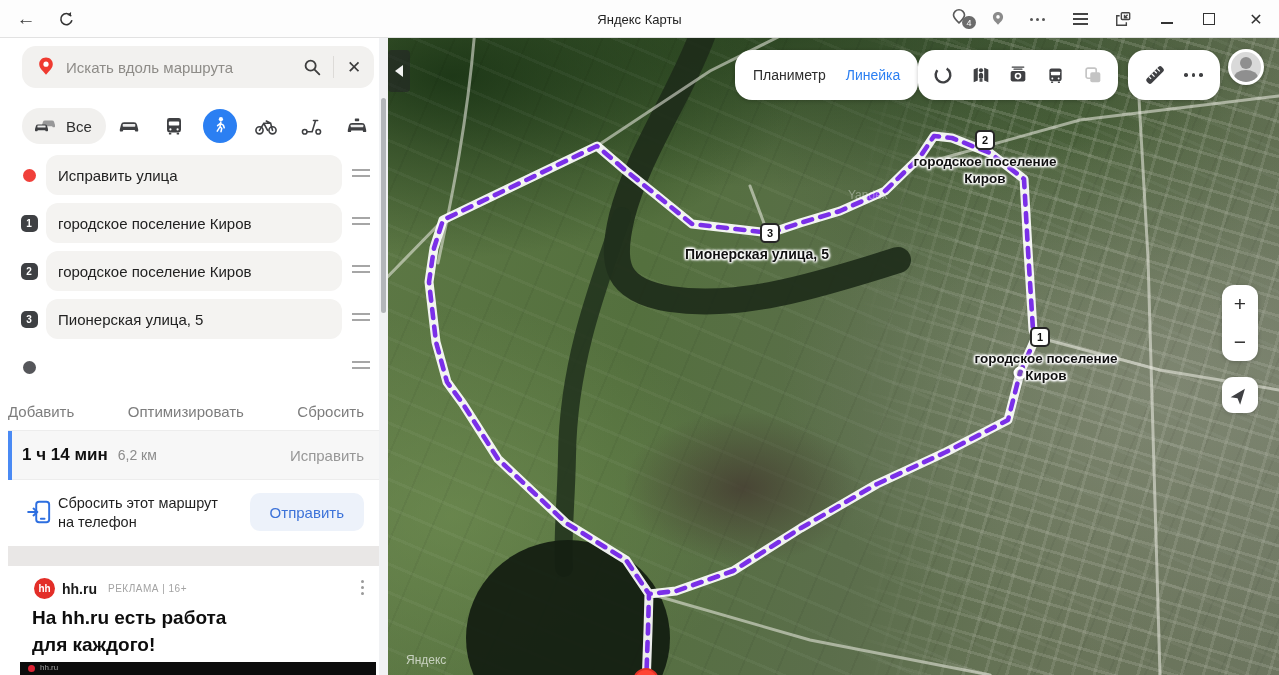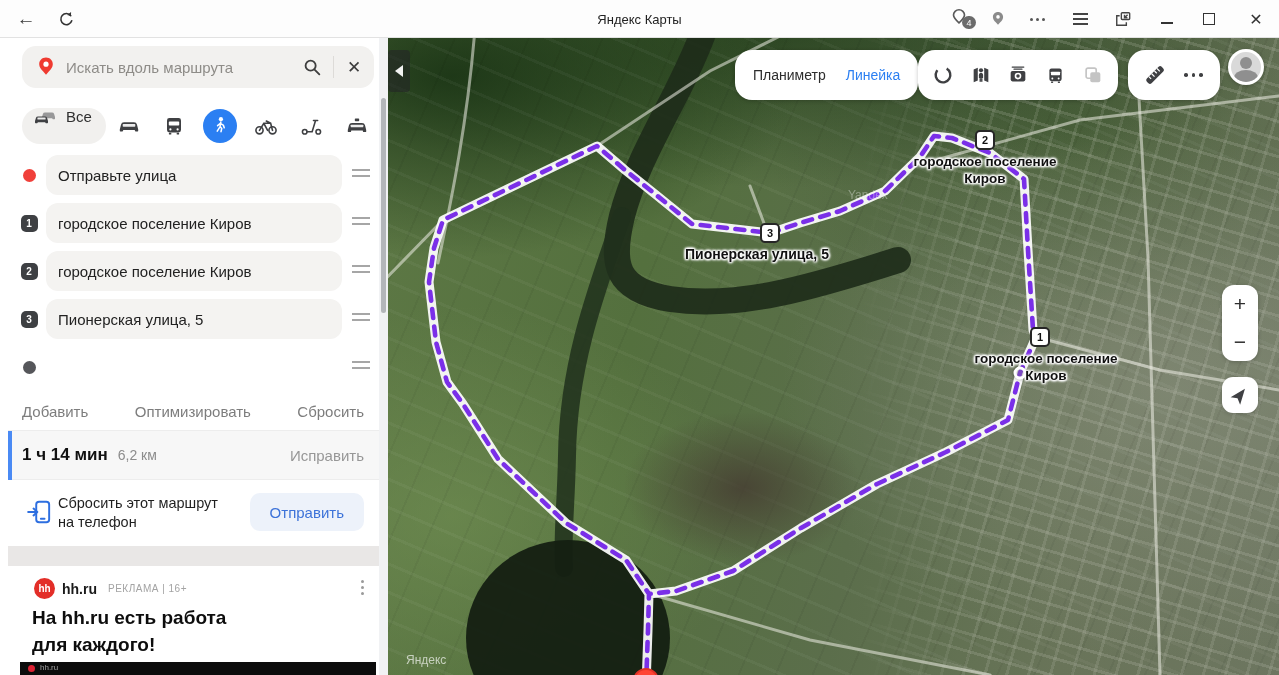--- a/index.html
+++ b/index.html
@@ -22,35 +22,35 @@
 
   .searchbar { position:absolute; left:14px; top:8px; width:352px; height:42px; background:#f2f1ef; border-radius:14px; display:flex; align-items:center; }
   .searchbar input { border:none; outline:none; background:transparent; flex:1; font-size:15px; color:#333; font-family:"Liberation Sans",sans-serif; }
   .searchbar input::placeholder { color:#8e8c88; }
   .sb-pin { width:24px; height:24px; margin:0 8px 0 12px; }
   .sb-mag { width:22px; height:22px; margin:0 10px; }
   .sb-div { width:1px; height:22px; background:#dddbd8; }
   .sb-x { width:40px; text-align:center; font-size:17px; color:#3c3c3c; }
 
   .modes { position:absolute; left:0; top:66px; width:372px; height:44px; display:flex; align-items:center; }
-  .mode-all { display:flex; gap:6px; background:#f1f0ee; border-radius:18px; height:36px; padding:0 14px 0 10px; margin-left:14px; font-size:15px; color:#2f2f2f; }
+  .mode-all { display:flex; align-items:center; gap:6px; background:#f1f0ee; border-radius:18px; height:36px; padding:0 14px 0 10px; margin-left:14px; font-size:15px; color:#2f2f2f; }
   .mode-item { flex:1; display:flex; align-items:center; justify-content:center; }
   .mode-walk { width:34px; height:34px; border-radius:50%; background:#2b7ff2; display:flex; align-items:center; justify-content:center; }
 
   .wp-row { position:absolute; left:0; width:372px; height:48px; }
   .wp-input { position:absolute; left:38px; top:4px; width:296px; height:40px; background:#f4f3f1; border-radius:12px; display:flex; align-items:center; padding-left:12px; font-size:15px; color:#222; }
   .wp-marker { position:absolute; left:12px; top:15px; width:18px; height:18px; display:flex; align-items:center; justify-content:center; }
   .dot-red { width:13px; height:13px; border-radius:50%; background:#f0403a; }
   .dot-gray { width:13px; height:13px; border-radius:50%; background:#55565a; }
   .num-badge { width:17px; height:17px; border-radius:5px; background:#3e4043; color:#fff; font-size:10px; font-weight:bold; display:flex; align-items:center; justify-content:center; }
   .wp-handle { position:absolute; right:8px; top:18px; width:20px; cursor:grab; }
   .wp-handle i { display:block; width:18px; height:2px; background:#a6a6a6; margin-bottom:4px; }
 
   .rt-actions { position:absolute; left:0; top:355px; width:372px; height:36px; display:flex; align-items:center; font-size:15px; color:#7d7d7d; }
-  .rt-actions .a1 { margin-left:14px; } .rt-actions .a2 { margin-left:auto; margin-right:auto; } .rt-actions .a3 { margin-right:16px; }
+  .rt-actions .a1 { } .rt-actions .a2 { margin-left:auto; margin-right:auto; } .rt-actions .a3 { margin-right:16px; }
 
   .summary { position:absolute; left:0; top:392px; width:372px; height:50px; background:#f7f7f7; border-top:1px solid #ededed; border-bottom:1px solid #ededed; display:flex; align-items:center; }
   .summary-bar { position:absolute; left:0; top:0; width:4px; height:50px; background:#4a8af4; }
   .summary .dur { font-size:17px; font-weight:bold; color:#111; margin-left:14px; }
   .summary .dist { font-size:14px; color:#8c8c8c; margin-left:10px; }
   .summary .edit { margin-left:auto; margin-right:16px; font-size:15px; color:#979797; }
 
   .sendrow { position:absolute; left:0; top:442px; width:372px; height:66px; background:#fff; }
   .send-ico { position:absolute; left:18px; top:18px; width:28px; height:28px; }
   .send-text { position:absolute; left:50px; top:14px; font-size:14.5px; color:#1f1f1f; line-height:19px; }
@@ -245,21 +245,21 @@
         <rect x="6.2" y="10.8" width="11.6" height="2.4" rx="0.6" fill="#fff" opacity=".9"></rect>
       </svg>
     </div>
   </div>
 
   <div class="wp-row" style="top:113px;">
     <span class="wp-marker">
         <span class="dot-red"></span>
       </span>
     <div class="wp-input">
-        <span>Отправьте улица</span>
+        <span>Исправить улица</span>
       </div>
     <div class="wp-handle">
         <i></i>
         <i></i>
       </div>
   </div>
   <div class="wp-row" style="top:161px;">
     <span class="wp-marker">
         <span class="num-badge">1</span>
       </span>

